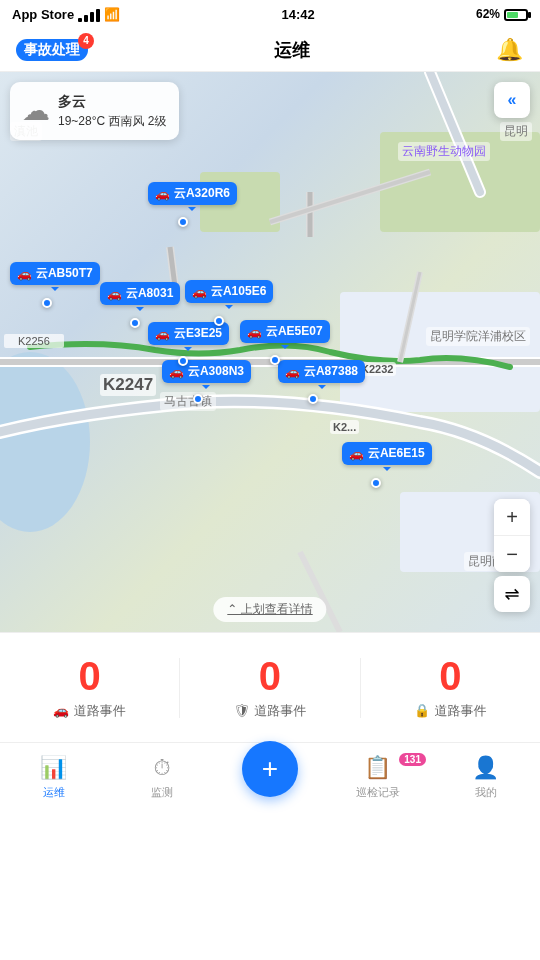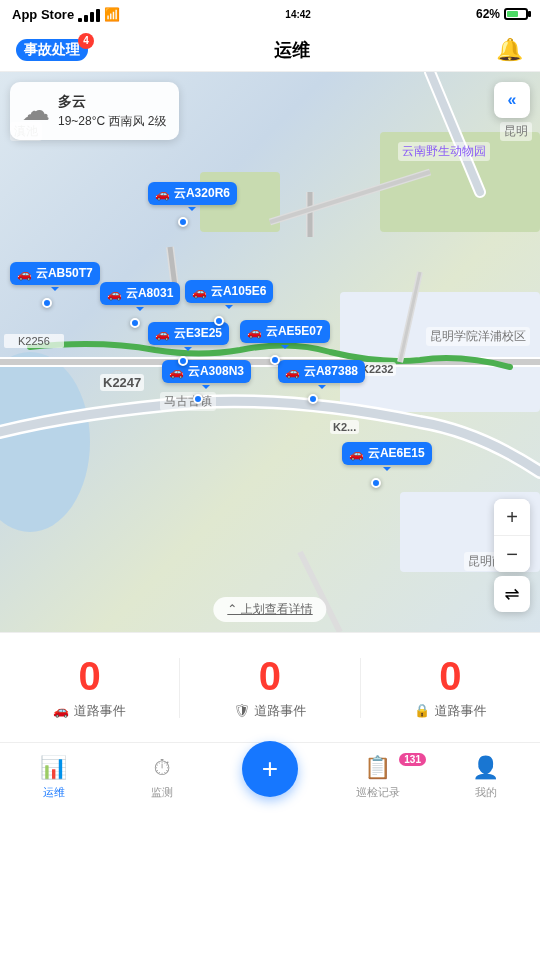--- a/index.html
+++ b/index.html
@@ -5,21 +5,21 @@
   <style>
     * { margin: 0; padding: 0; box-sizing: border-box; }
     body { width: 540px; height: 960px; font-family: -apple-system, 'PingFang SC', sans-serif; overflow: hidden; background: #fff; }
 
     
     .status-bar {
       display: flex; align-items: center; justify-content: space-between;
       height: 28px; padding: 0 12px; background: #fff; font-size: 13px; font-weight: 600;
     }
     .status-left { display: flex; align-items: flex-end; gap: 4px; }
-    .status-right { display: flex; align-items: center; gap: 4px; }
+    .status-right { display: flex; align-items: flex-end; gap: 4px; }
     .signal-bars { display: flex; align-items: flex-end; gap: 2px; }
     .bar { background: #000; border-radius: 1px; width: 4px; }
     .bar1 { height: 4px; }
     .bar2 { height: 7px; }
     .bar3 { height: 10px; }
     .bar4 { height: 13px; }
     .wifi-icon { font-size: 13px; }
     .battery { border: 2px solid #000; border-radius: 3px; width: 24px; height: 12px; position: relative; display: inline-flex; align-items: center; padding: 1px; }
     .battery::after { content: ''; position: absolute; right: -5px; top: 50%; transform: translateY(-50%); width: 3px; height: 6px; background: #000; border-radius: 1px; }
     .battery-fill { background: #4CD964; height: 100%; width: 62%; border-radius: 1px; }
@@ -161,21 +161,21 @@
   <div class="status-left">
     <span>App Store</span>
     <div class="signal-bars">
       <div class="bar bar1"></div>
       <div class="bar bar2"></div>
       <div class="bar bar3"></div>
       <div class="bar bar4"></div>
     </div>
     <span class="wifi-icon">📶</span>
   </div>
-  <span style="font-size:10px;font-weight:600;">14:42</span>
+  <span style="font-size:13px;font-weight:600;">14:42</span>
   <div class="status-right">
     <span style="font-size:12px;">62%</span>
     <div class="battery">
       <div class="battery-fill"></div>
     </div>
   </div>
 </div>
 
 <div class="nav-bar">
   <div class="nav-badge">
@@ -217,21 +217,21 @@
     <line x1="310" y1="120" x2="310" y2="165" stroke="#bbb" stroke-width="5"></line>
 
     <line x1="270" y1="150" x2="430" y2="100" stroke="#ddd" stroke-width="7"></line>
     <line x1="270" y1="150" x2="430" y2="100" stroke="#ccc" stroke-width="4"></line>
     <line x1="400" y1="290" x2="420" y2="200" stroke="#ddd" stroke-width="6"></line>
     <line x1="400" y1="290" x2="420" y2="200" stroke="#ccc" stroke-width="3"></line>
     <line x1="300" y1="480" x2="340" y2="560" stroke="#ddd" stroke-width="6"></line>
   </svg>
 
   <div style="position:absolute;top:262px;left:4px;font-size:11px;color:#555;font-weight:400;background:rgba(255,255,255,0.7);padding:1px 14px;border-radius:2px;">K2256</div>
-  <div style="position:absolute;top:302px;left:100px;font-size:13px;color:#555;font-weight:600;background:rgba(255,255,255,0.7);padding:1px 3px;border-radius:3px;">K2247</div>
+  <div style="position:absolute;top:302px;left:100px;font-size:17px;color:#555;font-weight:600;background:rgba(255,255,255,0.7);padding:1px 3px;border-radius:3px;">K2247</div>
   <div style="position:absolute;top:290px;left:358px;font-size:11px;color:#555;font-weight:600;background:rgba(255,255,255,0.7);padding:1px 3px;border-radius:3px;">K2232</div>
   <div style="position:absolute;top:348px;left:330px;font-size:11px;color:#555;font-weight:600;background:rgba(255,255,255,0.7);padding:1px 3px;border-radius:3px;">K2...</div>
 
   <div style="position:absolute;top:70px;right:50px;font-size:12px;color:#8b5cf6;background:rgba(255,255,255,0.5);padding:1px 4px;border-radius:3px;">云南野生动物园</div>
   <div style="position:absolute;top:50px;right:8px;font-size:12px;color:#777;background:rgba(255,255,255,0.5);padding:1px 4px;border-radius:3px;">昆明</div>
   <div style="position:absolute;top:255px;right:10px;font-size:12px;color:#777;background:rgba(255,255,255,0.5);padding:1px 4px;border-radius:3px;">昆明学院洋浦校区</div>
   <div style="position:absolute;top:320px;left:160px;font-size:12px;color:#777;background:rgba(255,255,255,0.5);padding:1px 4px;border-radius:3px;">马古古镇</div>
   <div style="position:absolute;top:50px;left:10px;font-size:12px;color:#777;background:rgba(255,255,255,0.5);padding:1px 4px;border-radius:3px;">滇池</div>
   <div style="position:absolute;top:480px;right:20px;font-size:12px;color:#777;background:rgba(255,255,255,0.5);padding:1px 4px;border-radius:3px;">昆明南站</div>
 

